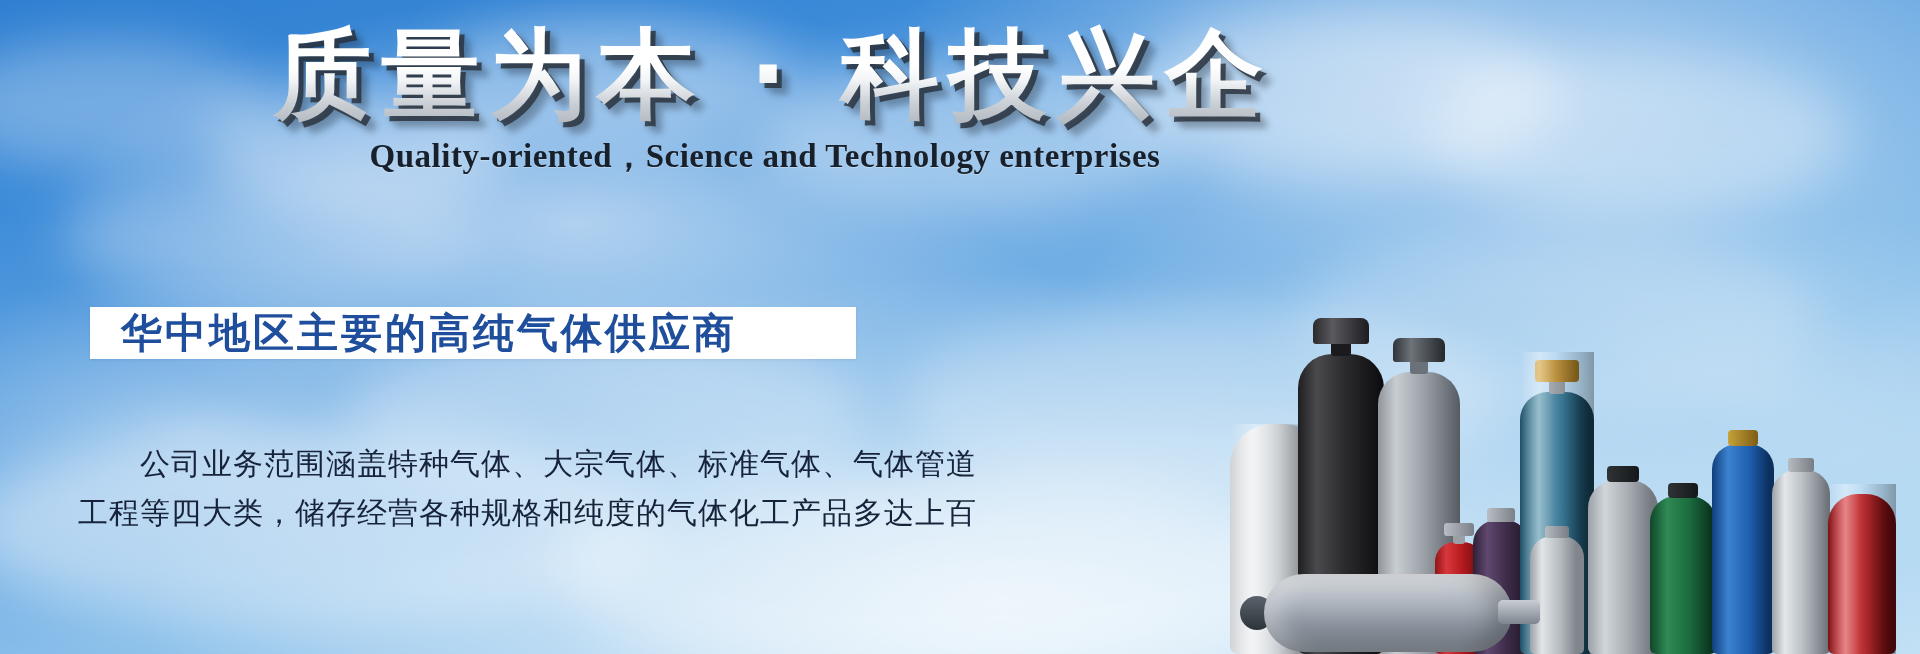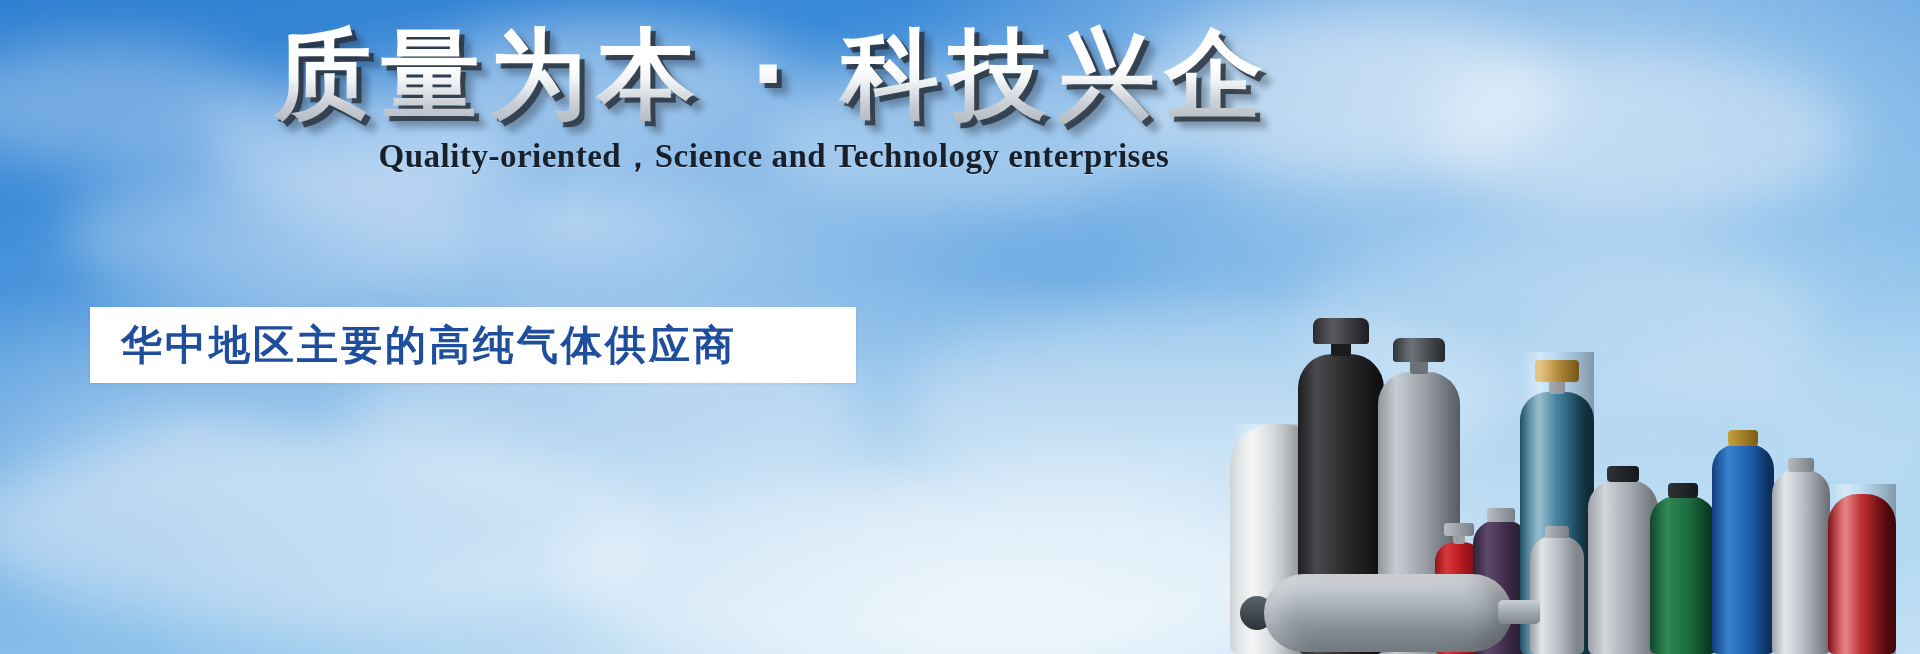--- a/index.html
+++ b/index.html
@@ -27,34 +27,34 @@
     font-weight:700;
     font-size:98px;
     line-height:1.08;
     letter-spacing:10px;
     background:linear-gradient(180deg,#ffffff 0%,#ffffff 42%,#f2f4f6 55%,#c9ced4 78%,#aeb5bd 100%);
     -webkit-background-clip:text;background-clip:text;
     color:transparent;-webkit-text-fill-color:transparent;
     filter:drop-shadow(5px 5px 0px rgba(40,48,58,0.80)) drop-shadow(7px 7px 3px rgba(20,28,40,0.35));
     white-space:nowrap;
   }
-  #subtitle-wrap{position:absolute;left:0;top:134px;width:1530px;text-align:center;padding-left:9px;}
+  #subtitle-wrap{position:absolute;left:0;top:134px;width:1530px;text-align:center;}
   #subtitle{
     display:inline-block;
     font-family:"Liberation Serif","DejaVu Serif",serif;
     font-weight:700;
     font-size:33px;
     letter-spacing:0.5px;
     color:#17202b;
     white-space:nowrap;
     text-shadow:0 1px 0 rgba(255,255,255,0.28);
   }
   
   #tagline-box{
-    position:absolute;left:90px;top:307px;width:766px;height:76px;
+    position:absolute;left:90px;top:307px;width:766px;height:52px;
     background:#ffffff;
     display:flex;align-items:center;
     box-shadow:0 1px 3px rgba(30,60,100,0.10);
   }
   #tagline{
     font-family:"DejaVu Sans","Liberation Sans",sans-serif;
     font-weight:700;font-size:41px;letter-spacing:3px;
     color:#1f4e9c;margin-left:31px;white-space:nowrap;
   }
   
@@ -126,20 +126,22 @@
 
   <div id="subtitle-wrap">
     <span id="subtitle">Quality-oriented，Science and Technology enterprises</span>
   </div>
 
   <div id="tagline-box">
     <span id="tagline">华中地区主要的高纯气体供应商</span>
   </div>
 
   <div id="body-text">
+    <span class="ln first">公司业务范围涵盖特种气体、大宗气体、标准气体、气体管道</span>
+    <span class="ln">工程等四大类，储存经营各种规格和纯度的气体化工产品多达上百</span>
   </div>
 
   <div id="cylinders">
     <div id="ground-shadow"></div>
 
     <div class="cyl" style="left:10px;width:96px;height:230px;">
       <div class="body" style="height:230px;background:linear-gradient(90deg,#cfd3d6 0%,#eceef0 22%,#c2c7cb 55%,#8f959b 85%,#73797f 100%);border-radius:42px 42px 8px 8px;"></div>
       <div class="shine"></div>
     </div>
 

